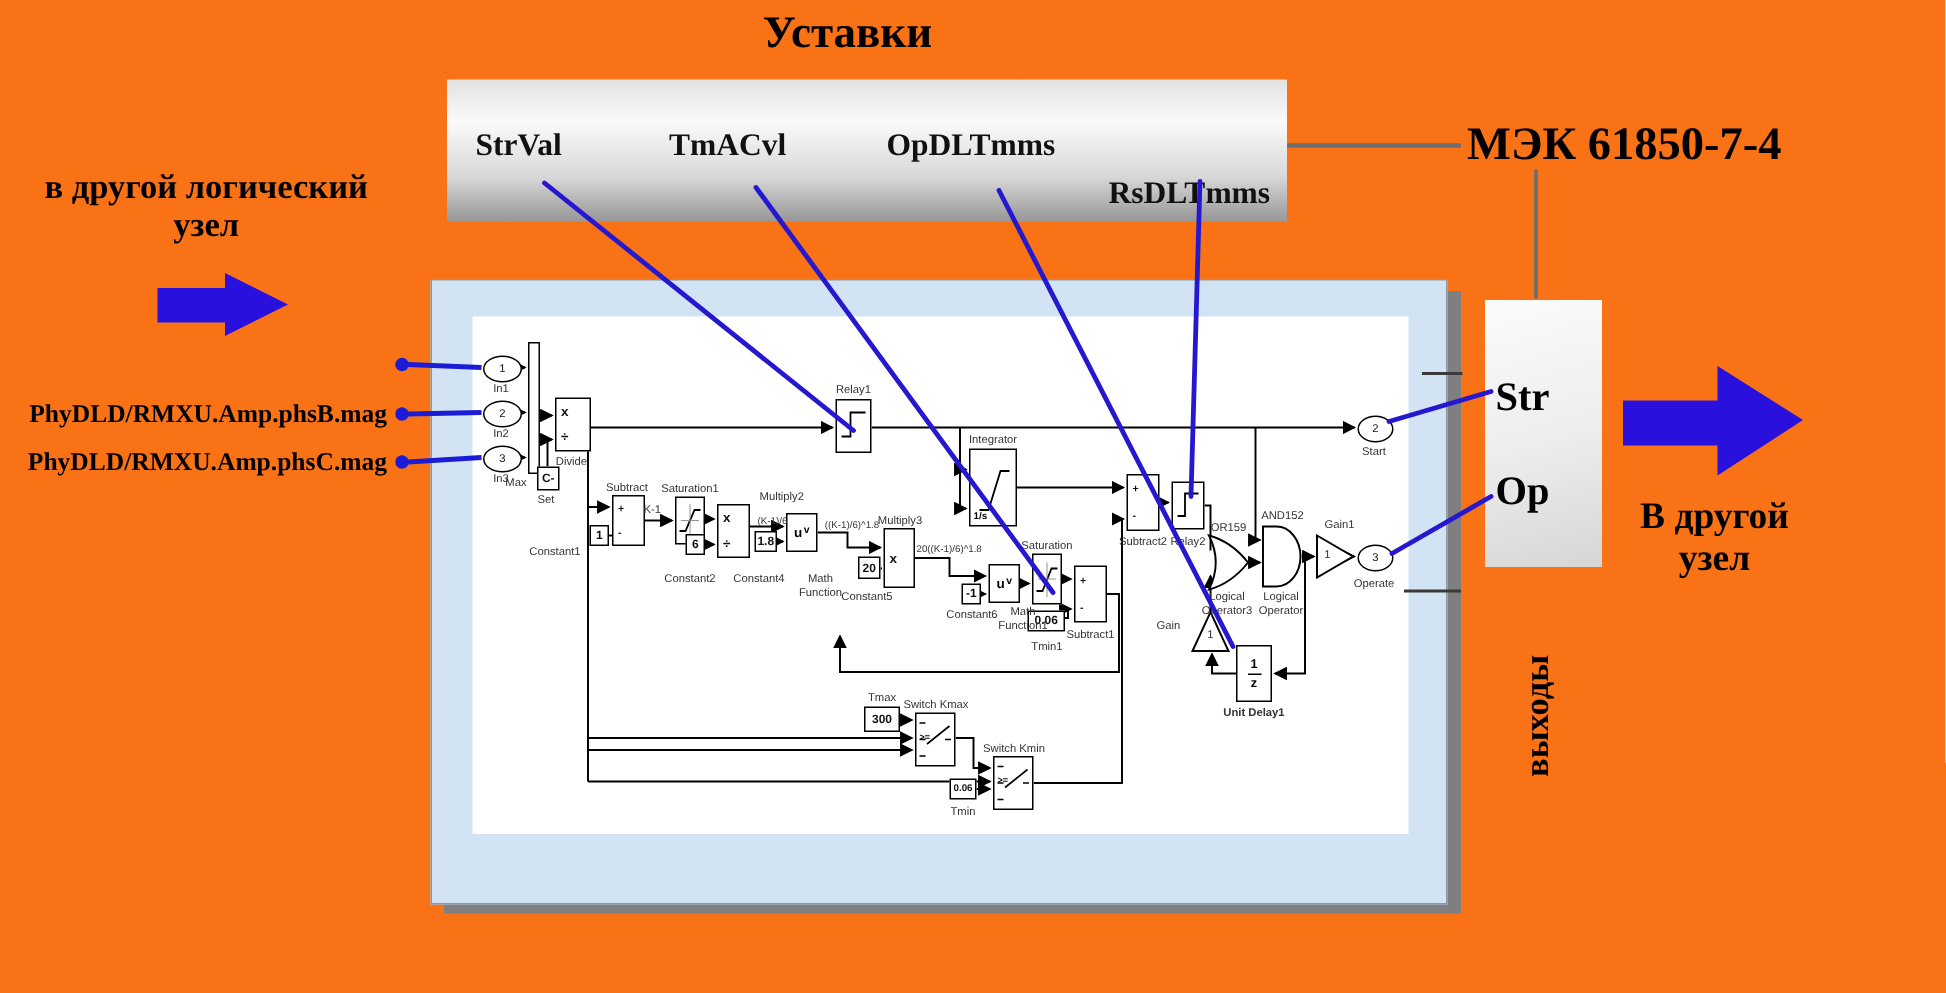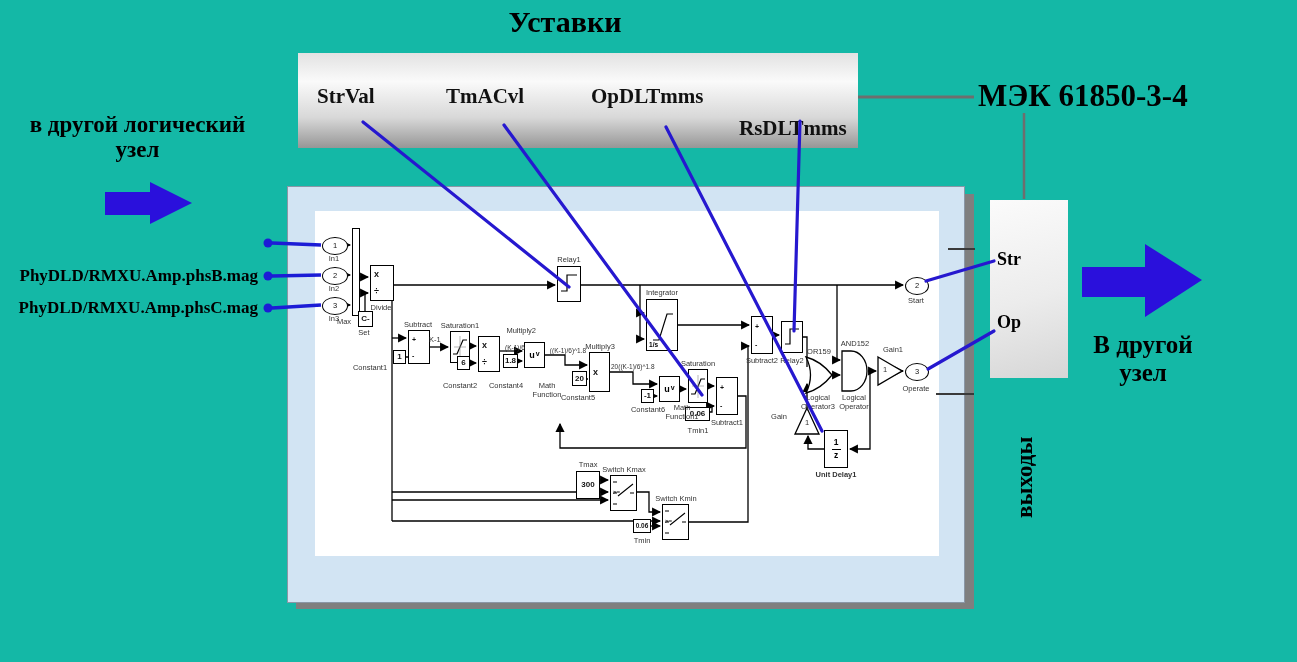--- a/index.html
+++ b/index.html
@@ -1,27 +1,27 @@
 <!DOCTYPE html>
 <html><head>
 <meta charset="utf-8">
 <style>
   html,body{margin:0;padding:0;background:#fff;}
-  #stage{position:relative;width:1297px;height:662px;background:#14b8a6;overflow:hidden;
+  #stage{position:relative;width:1297px;height:662px;background:#f97316;overflow:hidden;
          font-family:"Liberation Serif","DejaVu Serif",serif;color:#000;}
   .abs{position:absolute;}
   svg.layer{position:absolute;left:0;top:0;width:1297px;height:662px;pointer-events:none;}
   #wires{z-index:2;} #annot{z-index:6;}
   
   .title{font-size:30px;font-weight:bold;text-align:center;z-index:5;}
   .mek{font-size:31px;font-weight:bold;z-index:5;}
   .barlbl{position:absolute;top:31px;font-size:21px;font-weight:bold;color:#111;}
   .leftnote{font-size:23px;font-weight:bold;text-align:center;line-height:1.1;z-index:5;}
   .inlbl{font-size:17px;font-weight:bold;text-align:right;width:240px;z-index:5;}
-  .outlbl{font-size:18px;font-weight:bold;z-index:5;}
+  .outlbl{font-size:27px;font-weight:bold;z-index:5;}
   .destnote{font-size:25px;font-weight:bold;text-align:center;line-height:1.1;z-index:5;}
   .vtext{writing-mode:vertical-rl;transform:rotate(180deg);font-size:23px;font-weight:bold;z-index:5;}
   
   .bar{left:298px;top:53px;width:560px;height:95px;z-index:4;
        background:linear-gradient(180deg,#e2e2e2 0%,#fafafa 30%,#d8d8d8 68%,#969696 100%);}
   .outbox{left:990px;top:200px;width:78px;height:178px;z-index:4;
        background:linear-gradient(165deg,#fbfbfb 0%,#ececec 55%,#d6d6d6 100%);}
   
   .shadow{left:296px;top:194px;width:678px;height:415px;background:#7f7f7f;z-index:0;}
   .bluebox{left:287px;top:186px;width:676px;height:415px;background:#d2e4f3;border:1px solid #8a97a6;z-index:1;}
@@ -50,21 +50,21 @@
 
 <div id="stage">
 
   <div class="abs title" style="left:440px;top:5px;width:250px;">Уставки</div>
   <div class="abs bar">
     <span class="barlbl" style="left:19px;">StrVal</span>
     <span class="barlbl" style="left:148px;">TmACvl</span>
     <span class="barlbl" style="left:293px;">OpDLTmms</span>
     <span class="barlbl" style="left:441px;margin-top:32px;">RsDLTmms</span>
   </div>
-  <div class="abs mek" style="left:978px;top:78px;">МЭК 61850-3-4</div>
+  <div class="abs mek" style="left:978px;top:78px;">МЭК 61850-7-4</div>
 
   <div class="abs leftnote" style="left:5px;top:112px;width:265px;">
     <div>в другой логический</div>
     <div>узел</div>
   </div>
   <div class="abs inlbl" style="left:18px;top:298px;">PhyDLD/RMXU.Amp.phsC.mag</div>
   <div class="abs inlbl" style="left:18px;top:266px;">PhyDLD/RMXU.Amp.phsB.mag</div>
 
   <div class="abs shadow"></div>
   <div class="abs bluebox"></div>
@@ -272,21 +272,21 @@
 
   <div class="b" style="left:824px;top:430px;width:24px;height:38px;">
     <div class="frac">
       <span>1</span>
       <span class="bar1"></span>
       <span>z</span>
     </div>
   </div>
   <div class="l" style="left:806px;top:471px;width:60px;font-weight:bold;">Unit Delay1</div>
 
-  <div class="b v" style="left:576px;top:471px;width:24px;height:28px;">300</div>
+  <div class="b v" style="left:576px;top:471px;width:24px;height:17px;">300</div>
   <div class="l" style="left:572px;top:461px;width:32px;">Tmax</div>
   <div class="b" style="left:610px;top:475px;width:27px;height:36px;">
     <svg class="g" viewBox="0 0 25 34">
       <path d="M22,8 L7,20 M2,6 H6 M2,17 H6 M2,28 H6 M19,17 H23" stroke="#000" stroke-width="1.1" fill="none"></path>
     </svg>
     <span class="swop">&gt;=</span>
   </div>
   <div class="l" style="left:598px;top:466px;width:52px;">Switch Kmax</div>
   <div class="b" style="left:662px;top:504px;width:27px;height:36px;">
     <svg class="g" viewBox="0 0 25 34">

